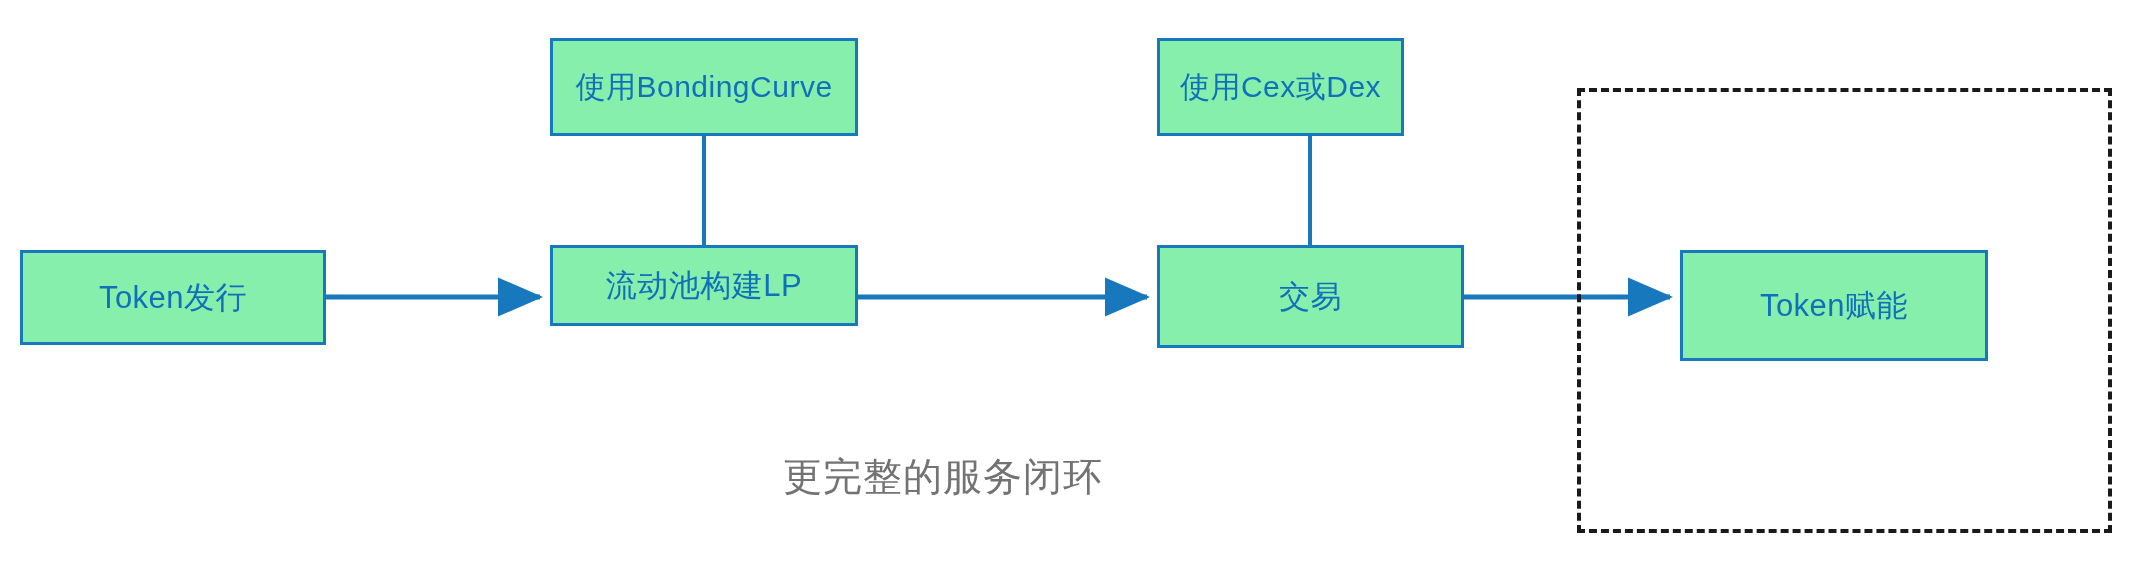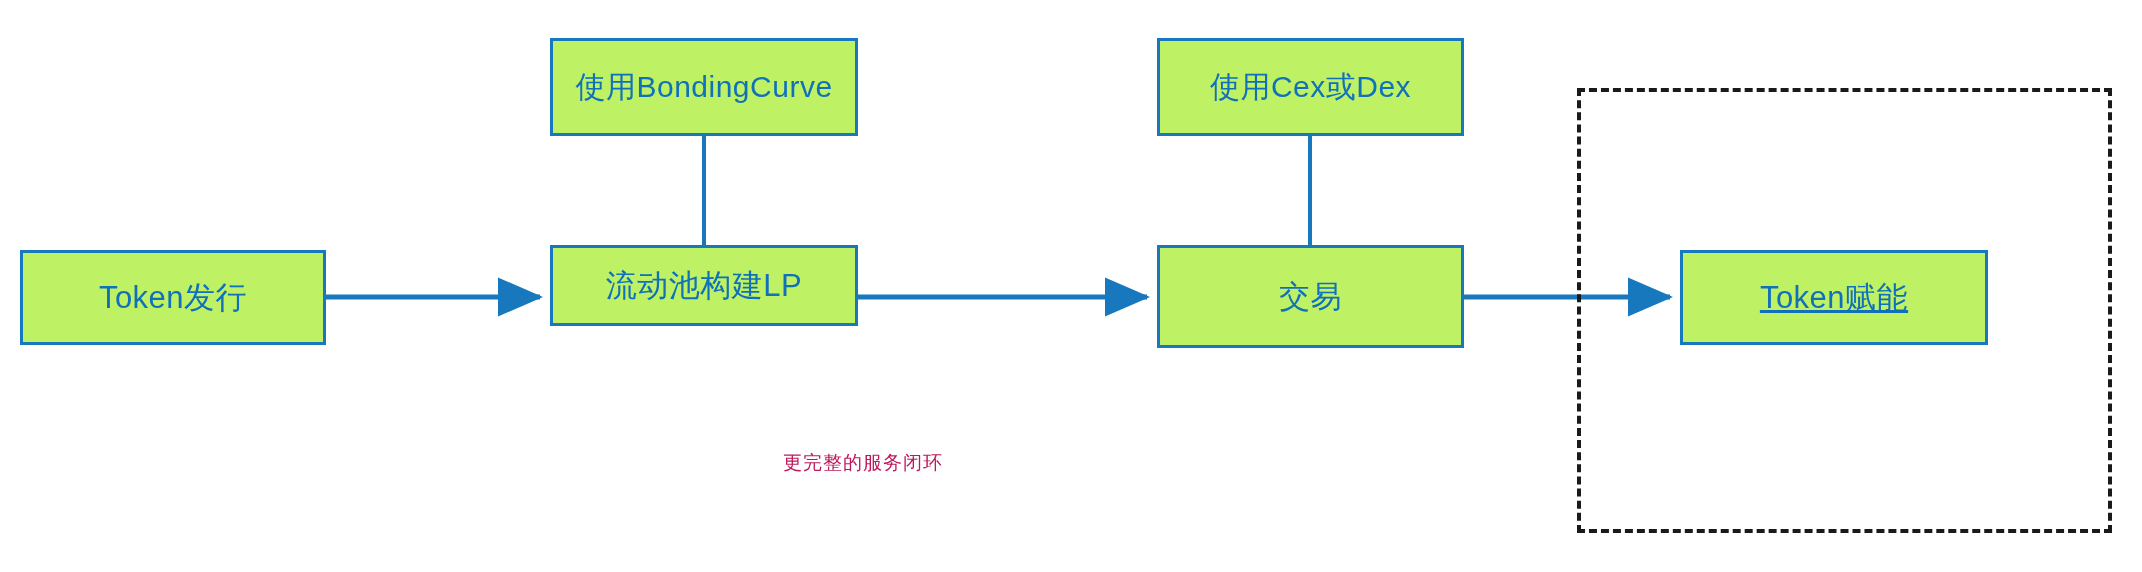--- a/index.html
+++ b/index.html
@@ -14,42 +14,42 @@
     position: relative;
     width: 2142px;
     height: 572px;
     background: #ffffff;
     overflow: hidden;
   }
   .node {
     position: absolute;
     box-sizing: border-box;
     border: 3px solid #1878be;
-    background: #bef264;
+    background: #86efac;
     display: flex;
     align-items: center;
     justify-content: center;
     color: #1170ba;
     font-size: 31px;
     font-weight: 400;
     letter-spacing: 0.5px;
     line-height: 1.2;
     white-space: nowrap;
   }
   .node.top { font-size: 30px; }
   .dashed-region {
     position: absolute;
     box-sizing: border-box;
     border: 4px dashed #1a1a1a;
     background: transparent;
   }
   .caption {
     position: absolute;
-    color: #be185d;
-    font-size: 19px;
+    color: #737373;
+    font-size: 39px;
     font-weight: 400;
     white-space: nowrap;
     letter-spacing: 1px;
   }
   svg.wires {
     position: absolute;
     left: 0;
     top: 0;
     width: 2142px;
     height: 572px;
@@ -80,21 +80,21 @@
   </svg>
 
   <div class="dashed-region" style="left:1577px; top:88px; width:535px; height:445px;"></div>
 
   <div class="node" style="left:20px; top:250px; width:306px; height:95px;text-align:right;">Token发行</div>
 
   <div class="node top" style="left:550px; top:38px; width:308px; height:98px;">使用BondingCurve</div>
 
   <div class="node" style="left:550px; top:245px; width:308px; height:81px;">流动池构建LP</div>
 
-  <div class="node top" style="left:1157px; top:38px; width:307px; height:98px;">使用Cex或Dex</div>
+  <div class="node top" style="left:1157px; top:38px; width:247px; height:98px;">使用Cex或Dex</div>
 
   <div class="node" style="left:1157px; top:245px; width:307px; height:103px;text-align:center;">交易</div>
 
-  <div class="node" style="left:1680px; top:250px; width:308px; height:95px;text-decoration:underline;">Token赋能</div>
+  <div class="node" style="left:1680px; top:250px; width:308px; height:111px;">Token赋能</div>
 
   <div class="caption" style="left:783px; top:450px;">更完整的服务闭环</div>
 
 </div>
 
 </body></html>

